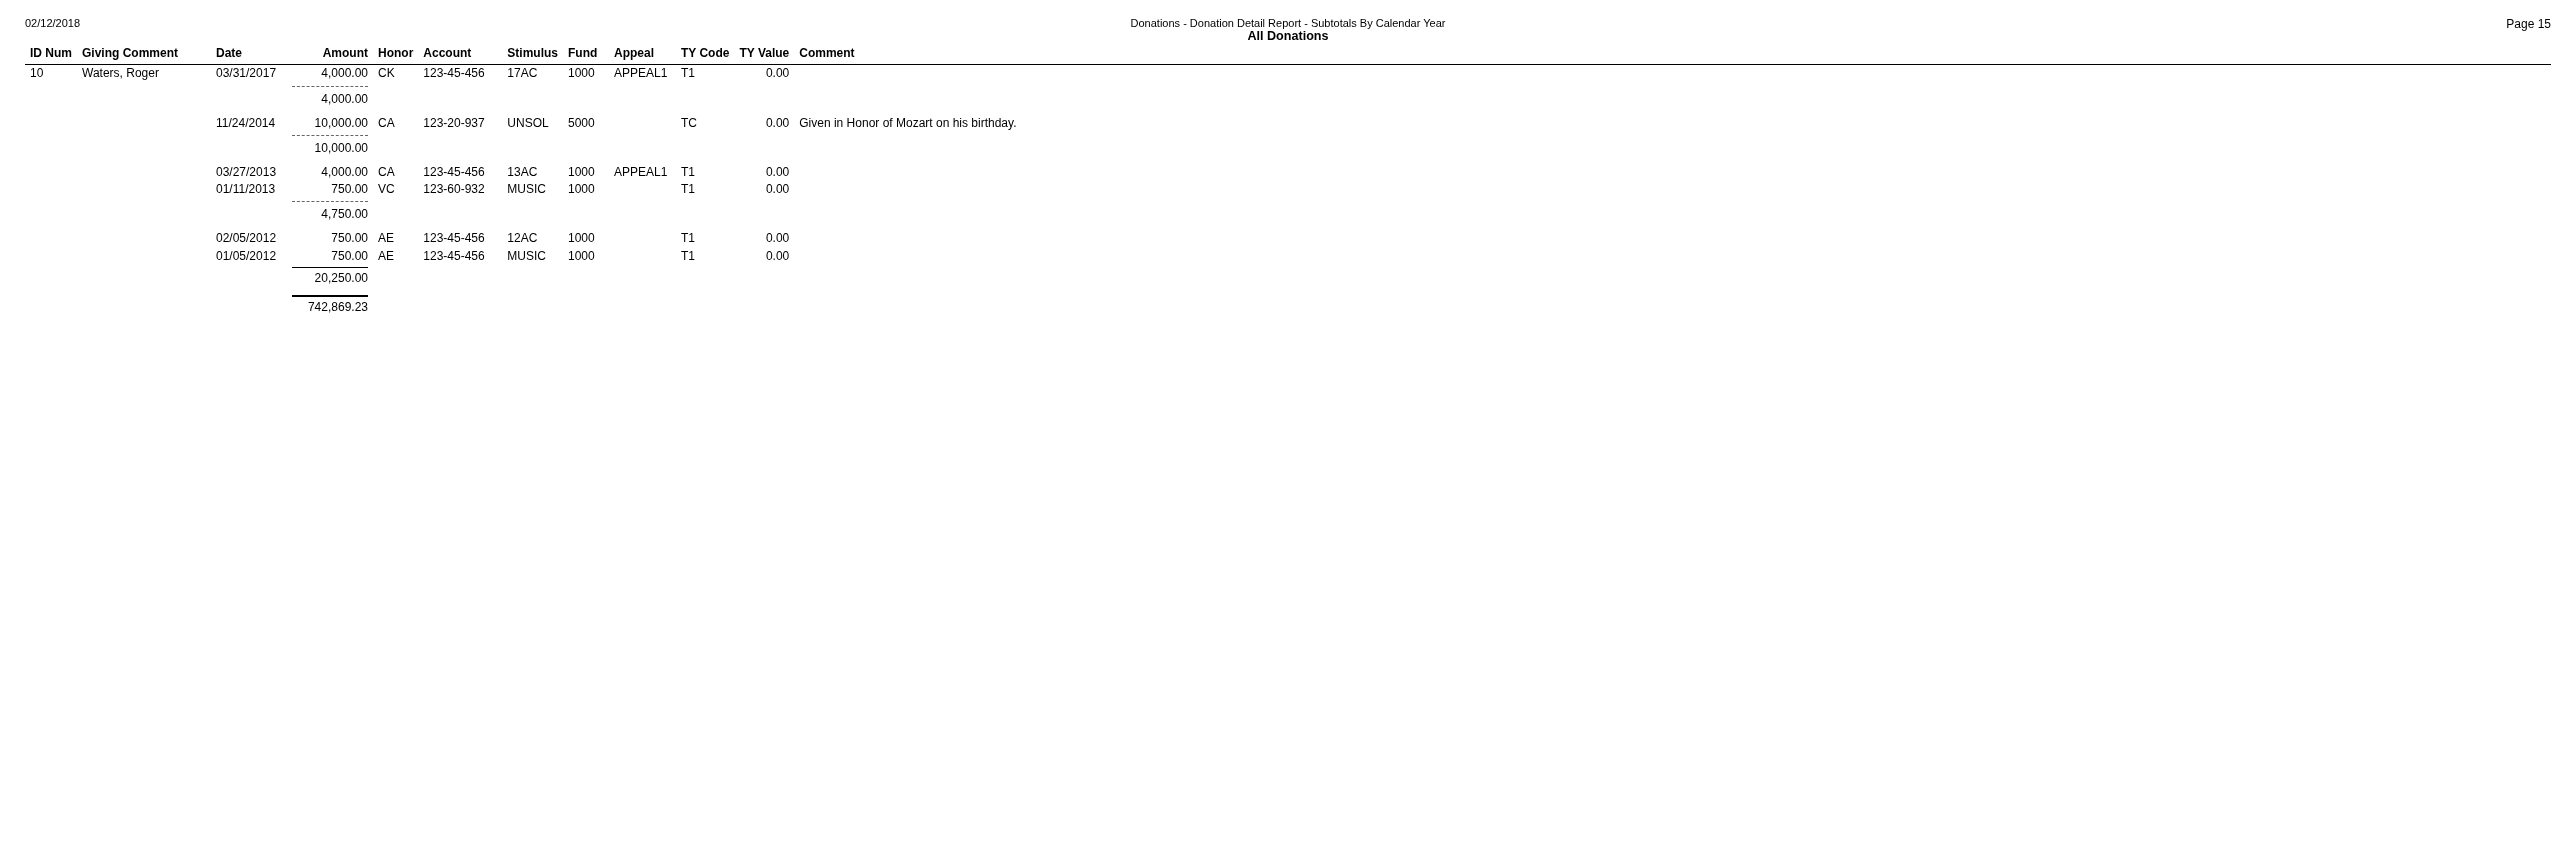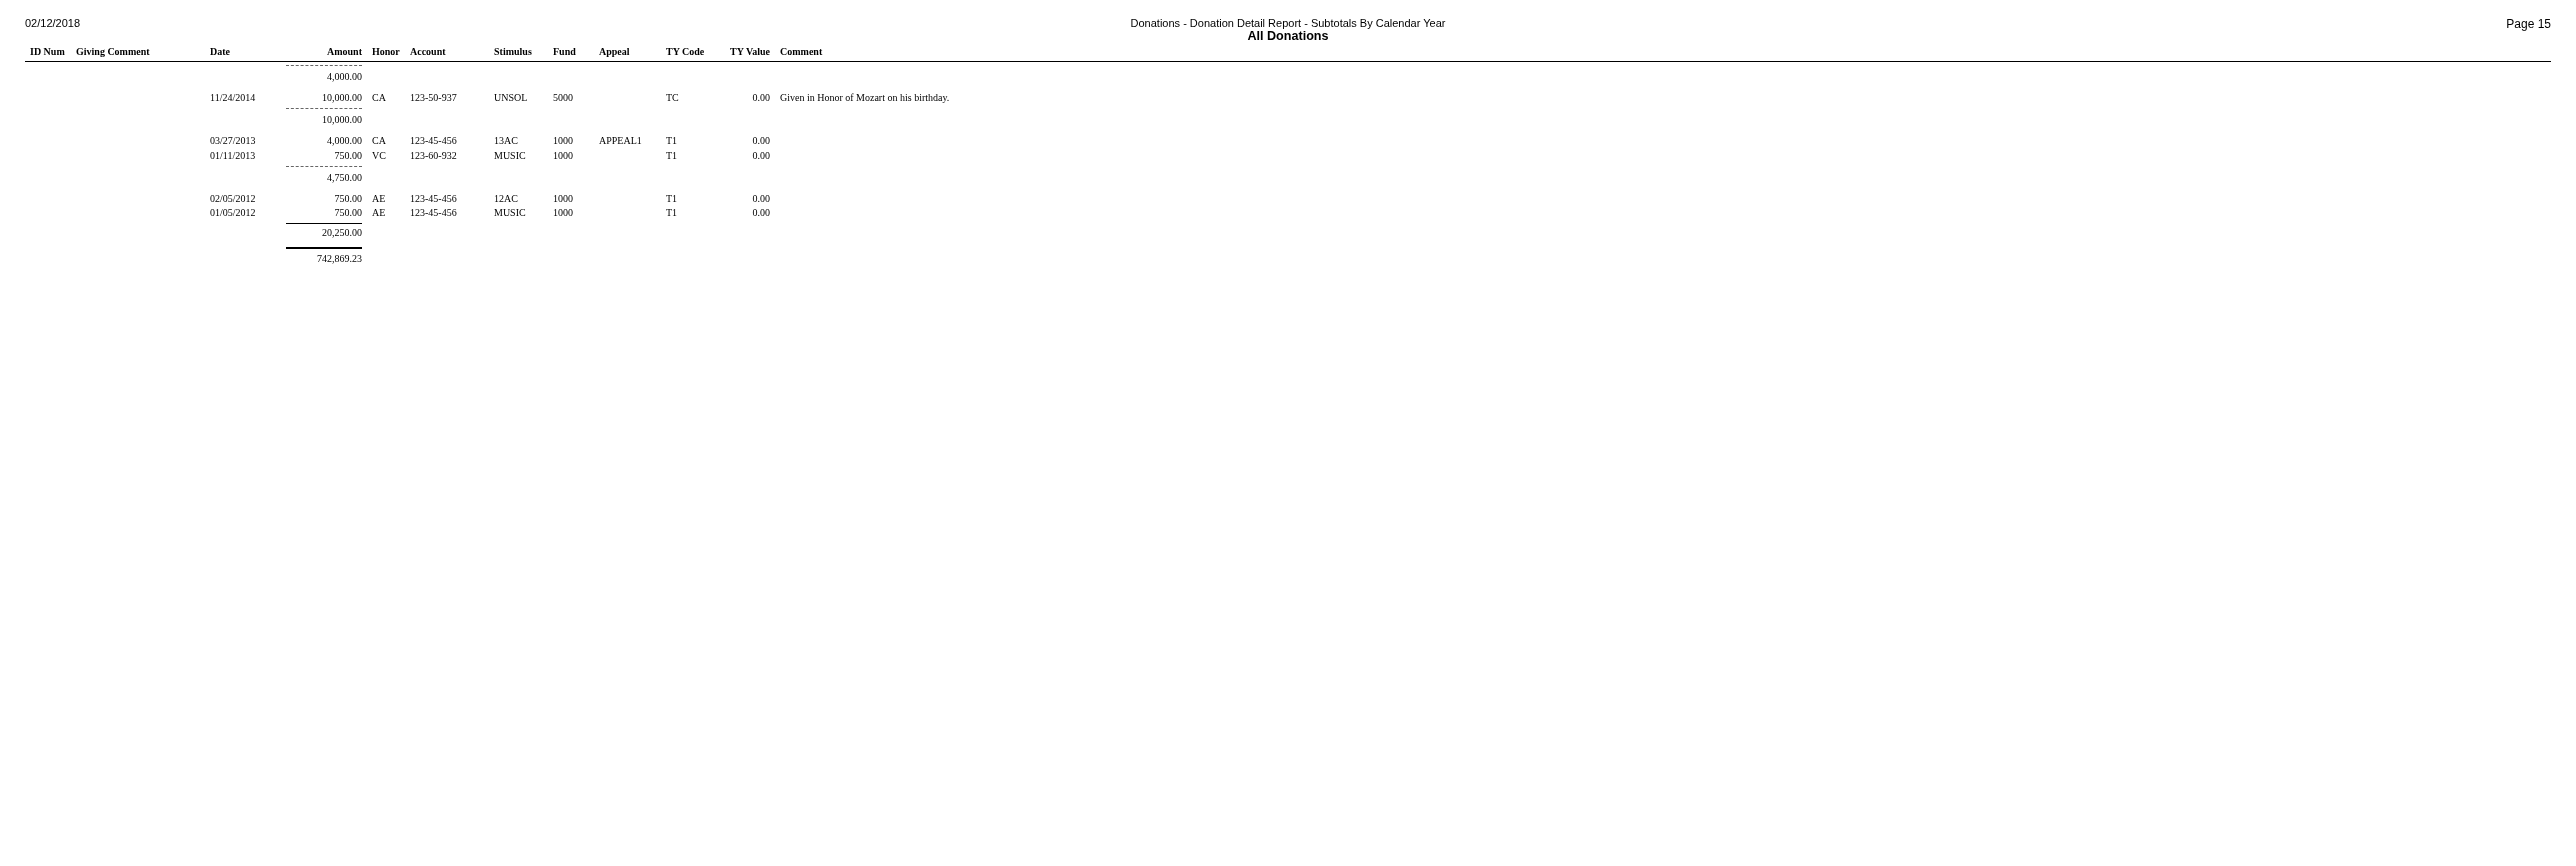--- a/index.html
+++ b/index.html
@@ -34,22 +34,21 @@
     }
     .header-page {
       font-size: 12px;
       min-width: 84px;
       text-align: right;
     }
 
     table {
       width: 100%;
       border-collapse: collapse;
-      font-size: 10px;
-      font-family: Liberation Serif, serif;
+      font-size: 12px;
     }
 
     thead tr th {
       font-weight: bold;
       padding: 3.4px 5px;
       border-bottom: 1.3px solid #000;
       text-align: left;
       white-space: nowrap;
     }
     thead tr th.right {
@@ -123,20 +122,34 @@
       <th class="col-stimulus">Stimulus</th>
       <th class="col-fund">Fund</th>
       <th class="col-appeal">Appeal</th>
       <th class="col-tycode">TY Code</th>
       <th class="col-tyvalue right">TY Value</th>
       <th class="col-comment">Comment</th>
     </tr>
   </thead>
   <tbody>
 
+    <tr>
+      <td>10</td>
+      <td>Waters, Roger</td>
+      <td>03/31/2017</td>
+      <td class="amount-cell">4,000.00</td>
+      <td>CK</td>
+      <td>123-45-456</td>
+      <td>17AC</td>
+      <td>1000</td>
+      <td>APPEAL1</td>
+      <td>T1</td>
+      <td class="amount-cell">0.00</td>
+      <td></td>
+    </tr>
 
     <tr>
       <td colspan="3"></td>
       <td>
         <span class="dashed-line"></span>
       </td>
       <td colspan="8"></td>
     </tr>
     <tr>
       <td colspan="3"></td>
@@ -147,21 +160,21 @@
     <tr>
         <td colspan="12" style="height:6.7px;"></td>
       </tr>
 
     <tr>
       <td></td>
       <td></td>
       <td>11/24/2014</td>
       <td class="amount-cell">10,000.00</td>
       <td>CA</td>
-      <td>123-50-937</td>
+      <td>123-20-937</td>
       <td>UNSOL</td>
       <td>5000</td>
       <td></td>
       <td>TC</td>
       <td class="amount-cell">0.00</td>
       <td>Given in Honor of Mozart on his birthday.</td>
     </tr>
 
     <tr>
       <td colspan="3"></td>

